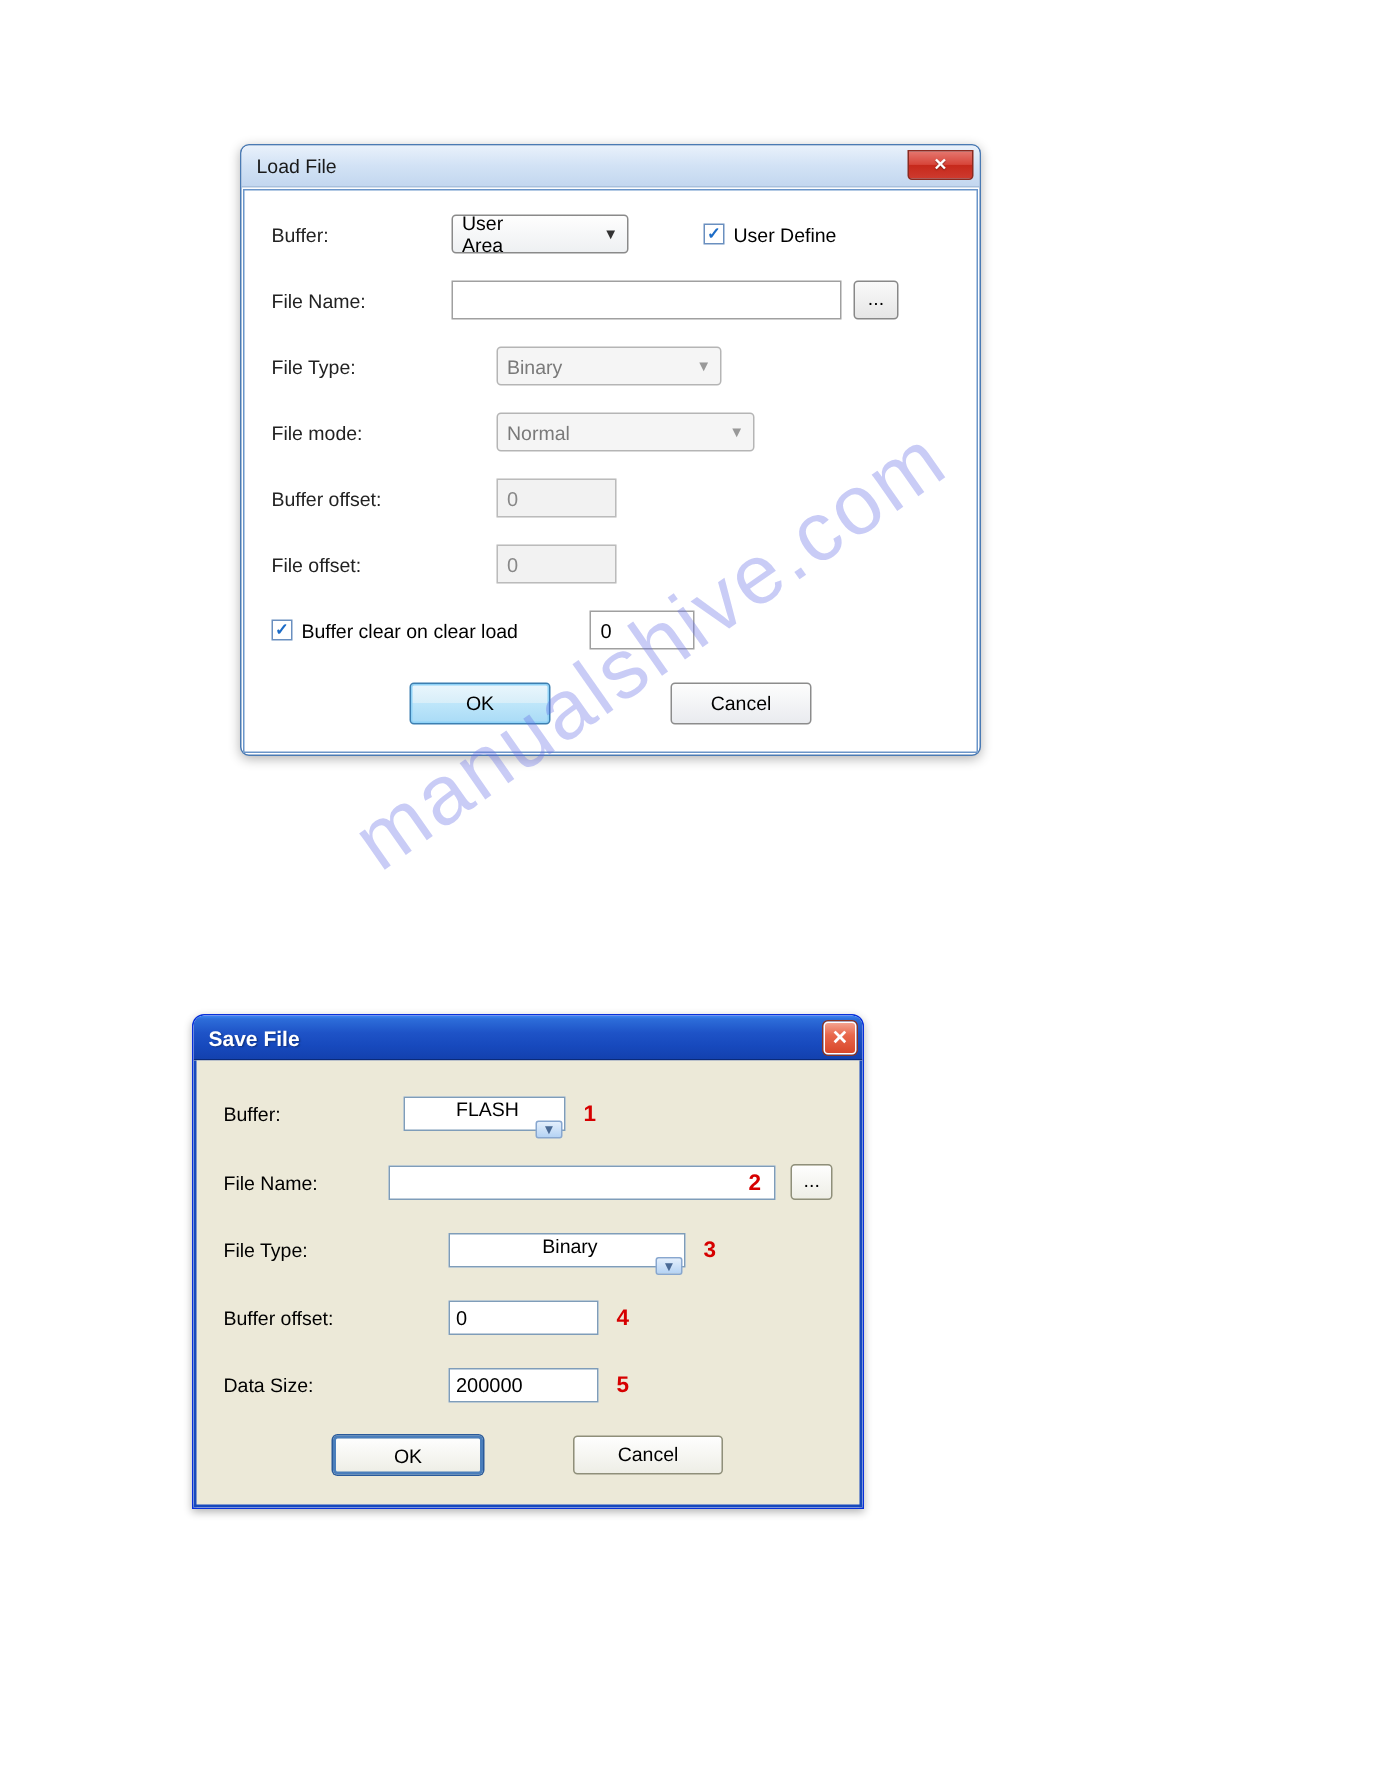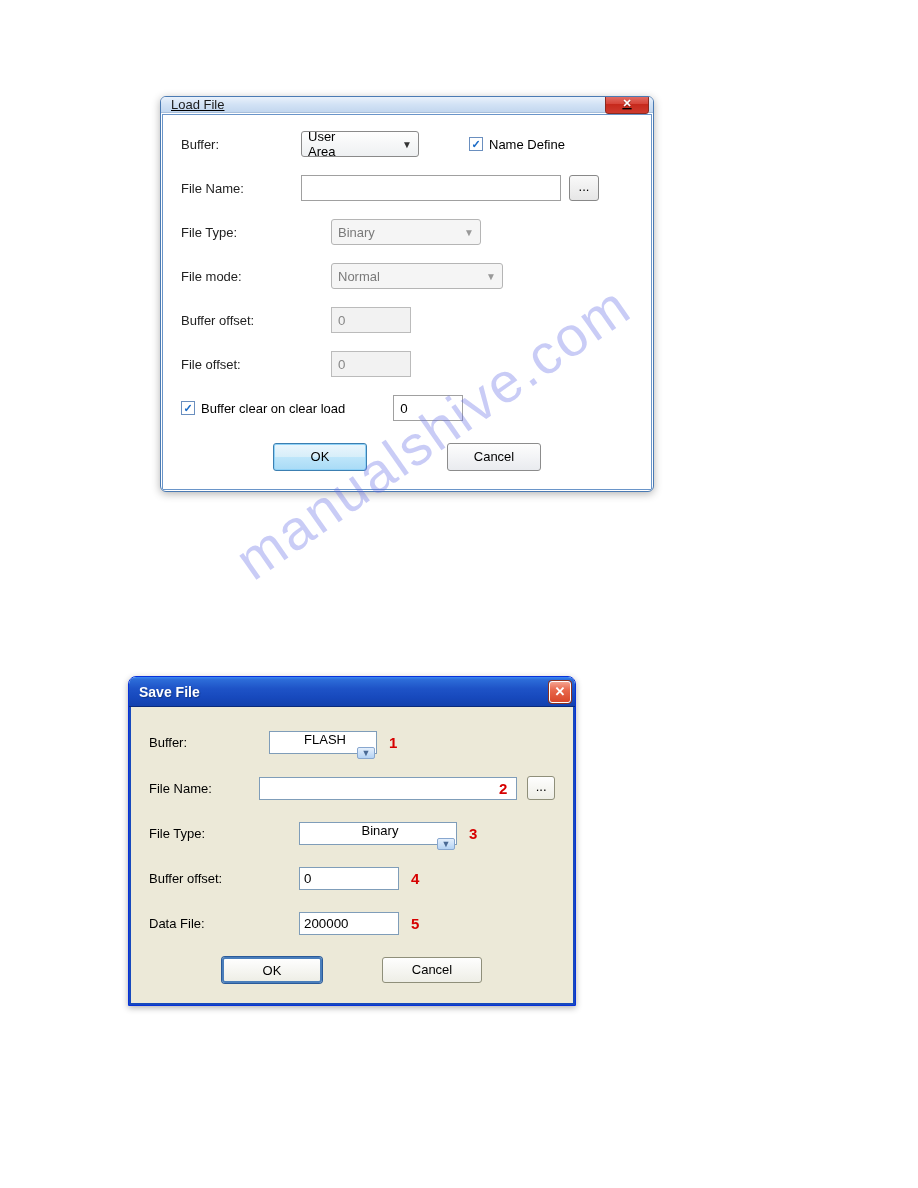--- a/index.html
+++ b/index.html
@@ -35,27 +35,26 @@
       left: 160px;
       width: 494px;
       border: 1px solid #4a7ab3;
       border-radius: 6px;
       background: #ffffff;
       box-shadow: 0 2px 8px rgba(0,0,0,0.3);
       overflow: hidden;
     }
     .win7-titlebar {
       background: linear-gradient(to bottom, #e9f1fb 0%, #d2e2f5 50%, #c3d7ef 100%);
-      height: 16px;
+      height: 28px;
       display: flex;
       align-items: center;
       justify-content: space-between;
       padding: 0 0 0 10px;
       border-bottom: 1px solid #a8bfdb;
-      text-decoration: underline;
     }
     .win7-title {
       color: #1a1a1a;
       font-size: 13px;
     }
     .win7-close {
       width: 44px;
       height: 20px;
       background: linear-gradient(to bottom, #e4766e 0%, #d7453a 48%, #c6281b 50%, #ce3a2e 100%);
       border: 1px solid #8a2a20;
@@ -322,21 +321,21 @@
     <div class="row">
       <span class="row-label">Buffer:</span>
       <div class="dropdown-win7" style="width:118px;gap:32px;">
         <span>User Area</span>
         <span class="dropdown-arrow">▼</span>
       </div>
       <div class="checkbox-group" style="margin-left:50px;">
         <div class="checkbox">
           <span class="check-mark">✓</span>
         </div>
-        <span>Name Define</span>
+        <span>User Define</span>
       </div>
     </div>
 
     <div class="row">
       <span class="row-label">File Name:</span>
       <input class="text-input" style="width: 260px;" value="">
       <div class="browse-btn-win7" style="margin-left:8px;">...</div>
     </div>
 
     <div class="row">
@@ -426,21 +425,21 @@
       <span class="num-annotation">3</span>
     </div>
 
     <div class="xp-row">
       <span class="xp-label" style="width:150px;">Buffer offset:</span>
       <input class="xp-input" style="width: 100px;" value="0">
       <span class="num-annotation">4</span>
     </div>
 
     <div class="xp-row">
-      <span class="xp-label" style="width:150px;">Data File:</span>
+      <span class="xp-label" style="width:150px;">Data Size:</span>
       <input class="xp-input" style="width: 100px;" value="200000">
       <span class="num-annotation">5</span>
     </div>
 
     <div class="xp-btn-row">
       <div class="xp-btn xp-btn-default">OK</div>
       <div class="xp-btn">Cancel</div>
     </div>
   </div>
 </div>

